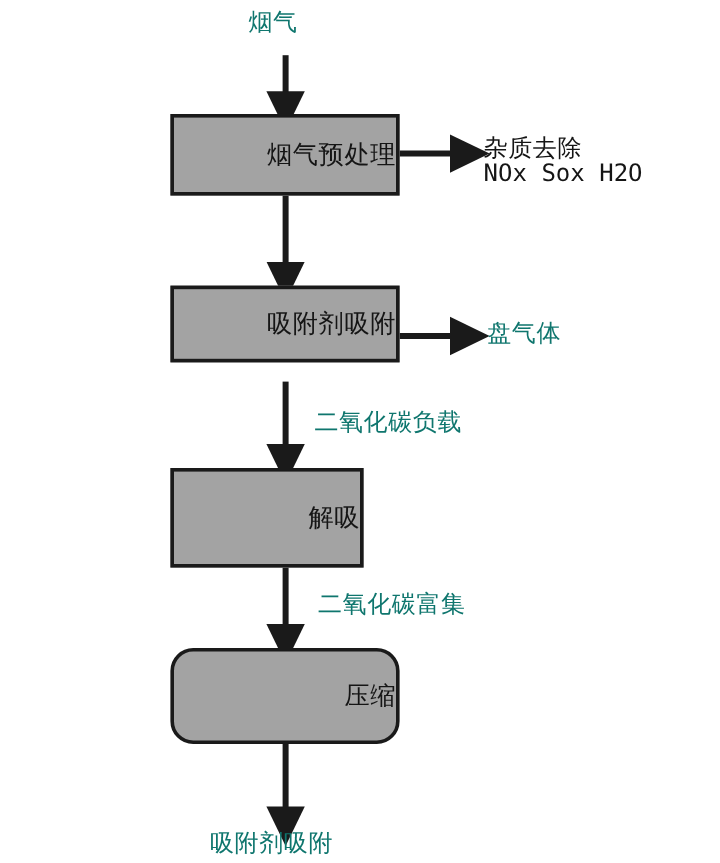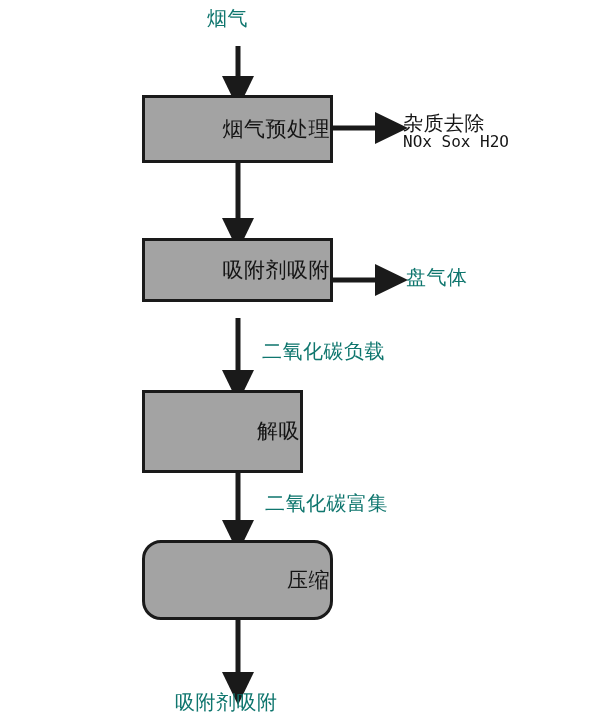--- a/index.html
+++ b/index.html
@@ -54,21 +54,21 @@
   }
   .label-stack .line-main {
     font-size: 20px;
     line-height: 1.05;
     white-space: nowrap;
     color: #151515;
     letter-spacing: 0.5px;
   }
   .label-stack .line-sub {
     font-family: "DejaVu Sans Mono", monospace;
-    font-size: 16px;
+    font-size: 20px;
     line-height: 1.05;
     white-space: nowrap;
     color: #151515;
   }
 </style>
 </head>
 <body>
 
 <svg id="flow-canvas" viewBox="0 0 600 719" xmlns="http://www.w3.org/2000/svg">
   <defs>

